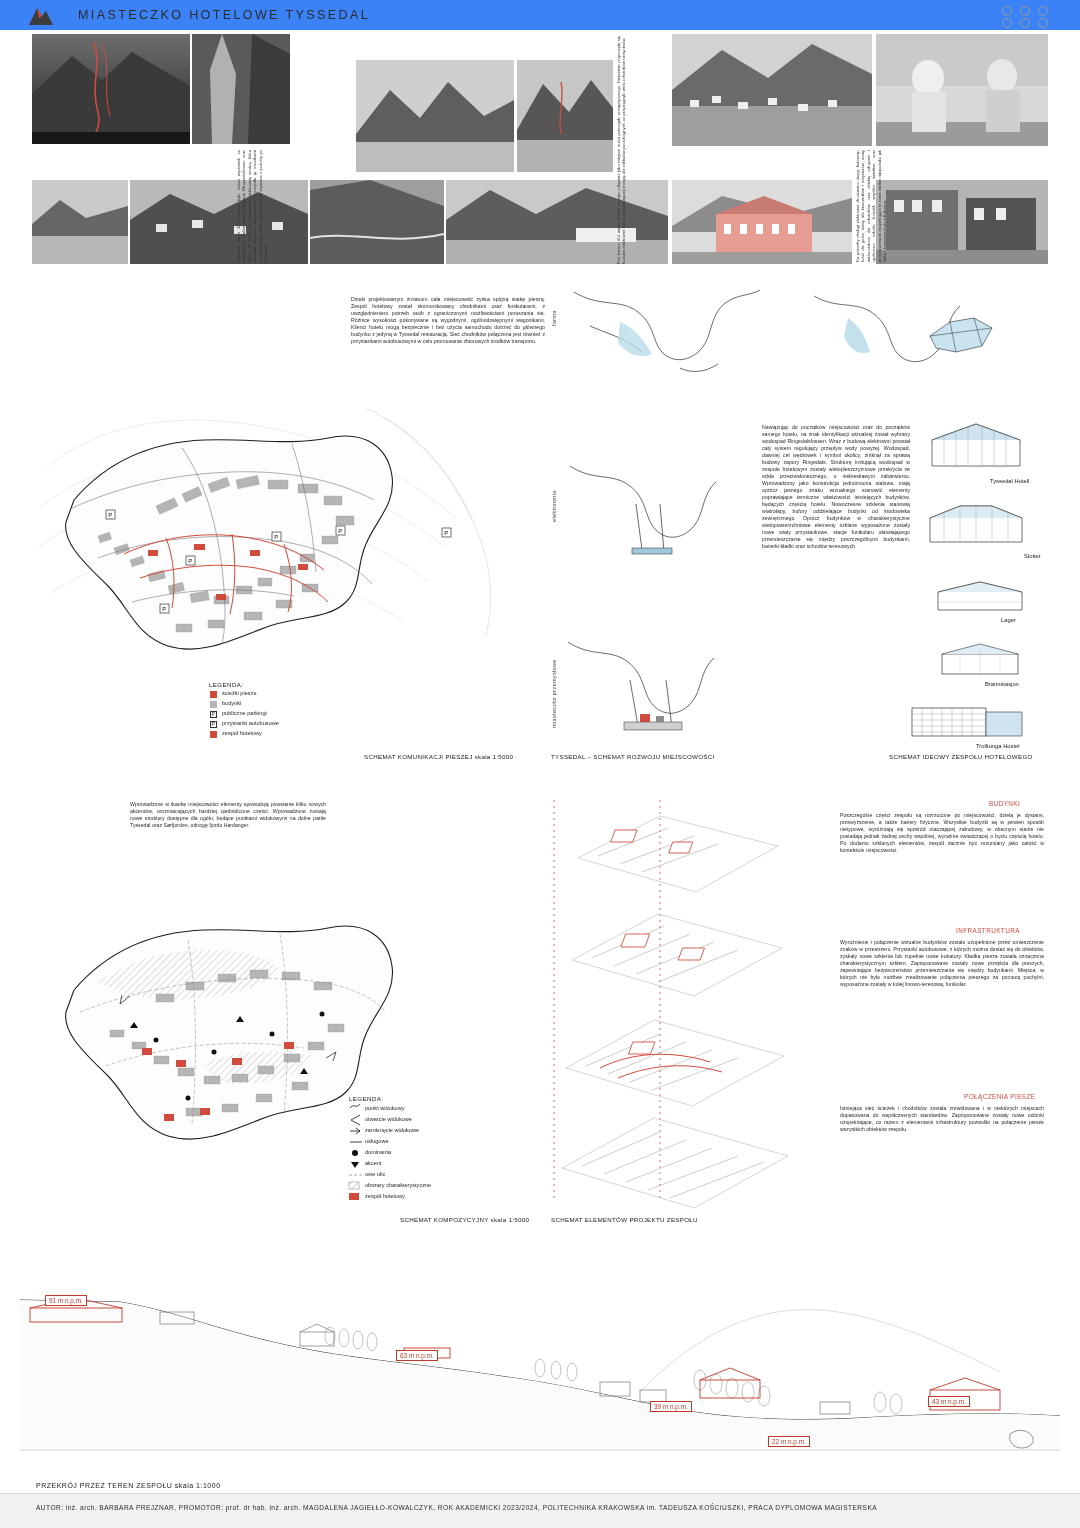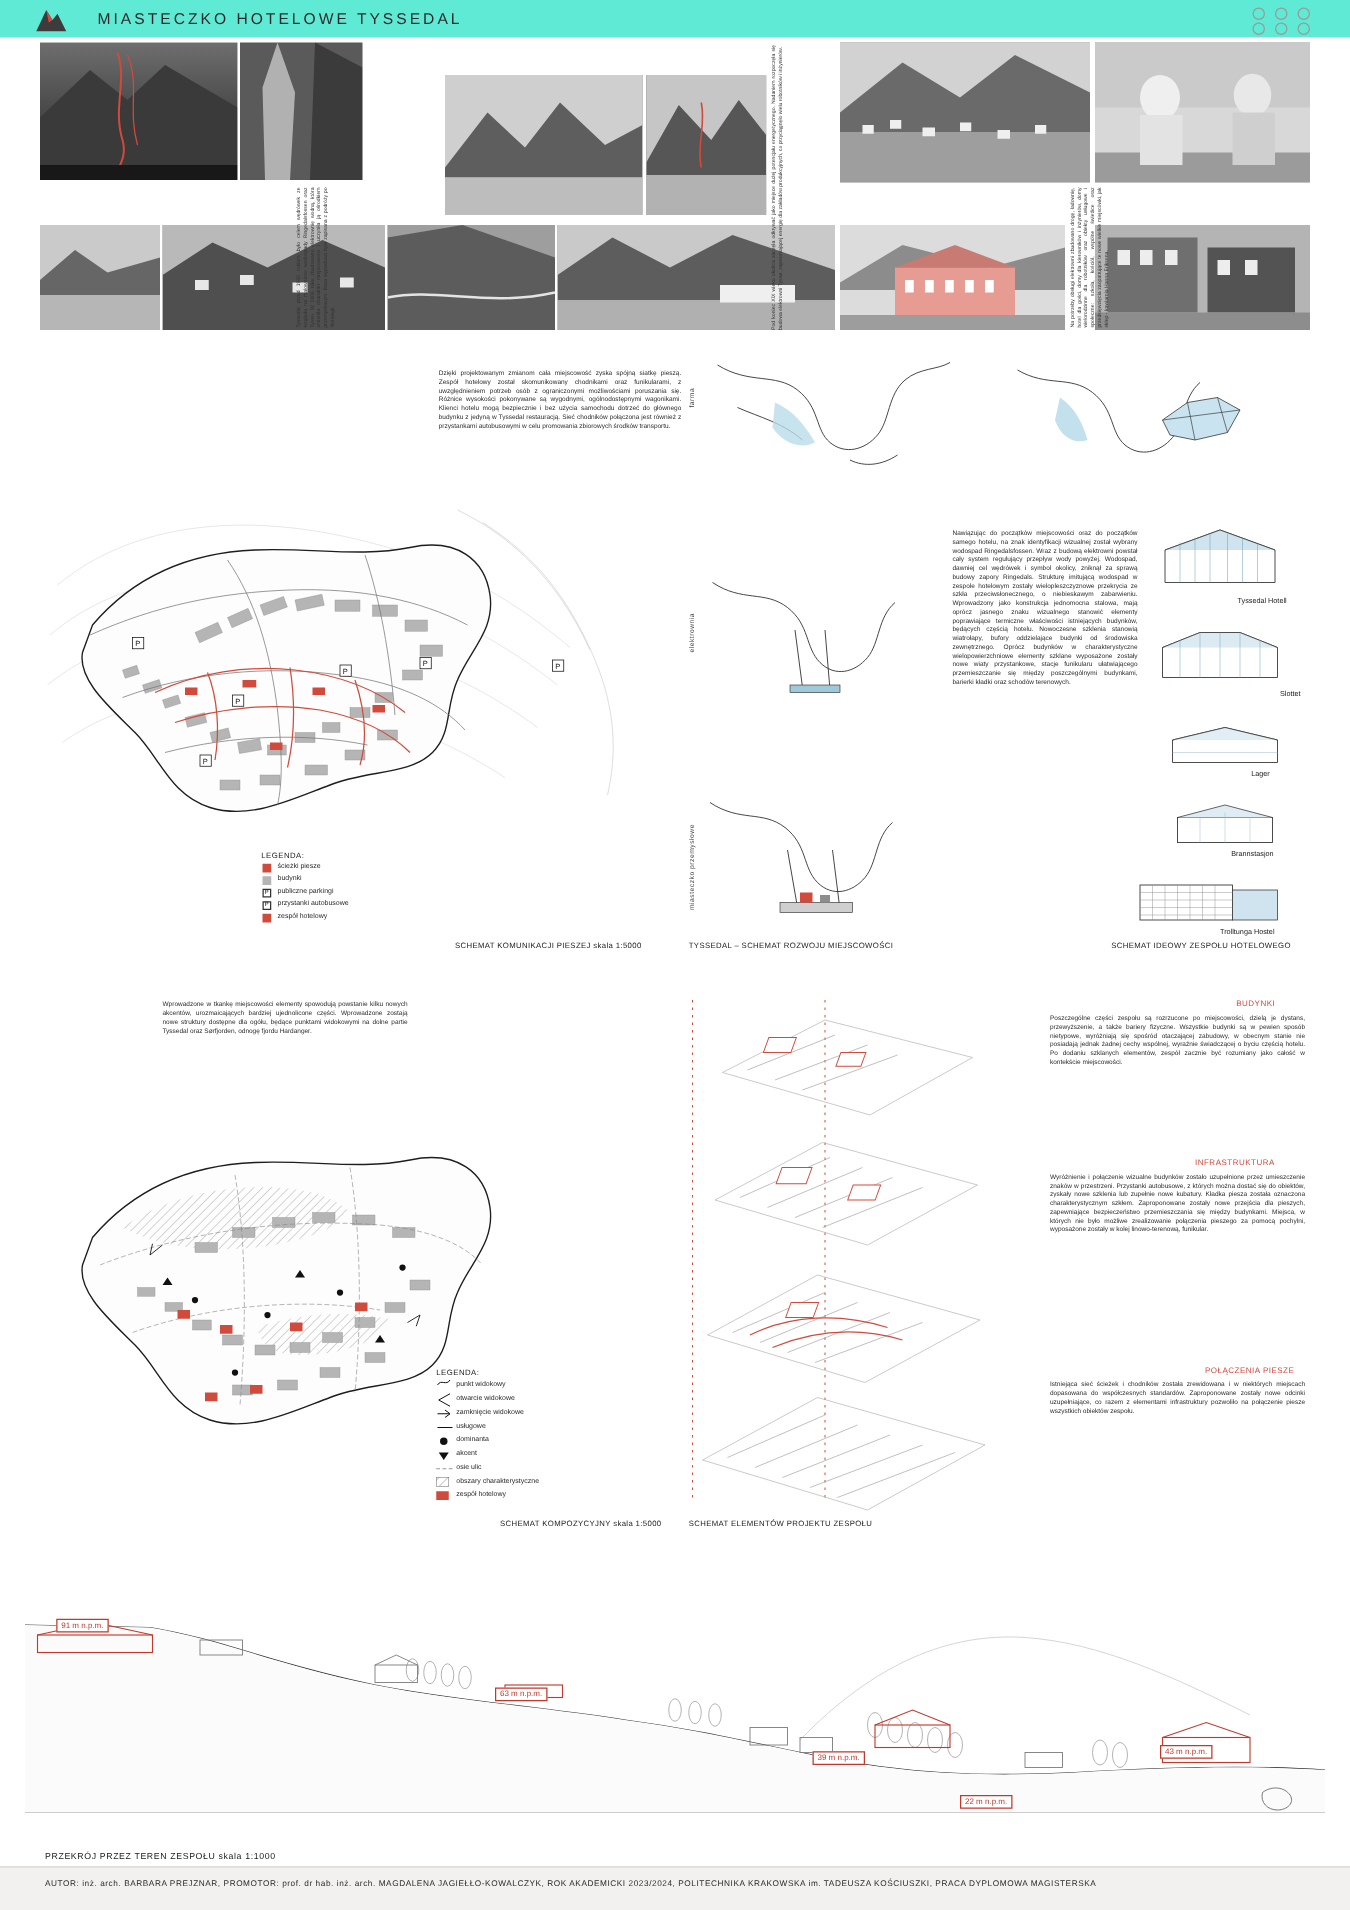--- a/index.html
+++ b/index.html
@@ -4,21 +4,21 @@
 <style>
   html,body{margin:0;padding:0;}
   body{
     width:1080px;height:1528px;background:#ffffff;
     font-family:"Liberation Sans",sans-serif;color:#1a1a1a;
     position:relative;overflow:hidden;
   }
   .board{position:absolute;inset:0;}
 
   
-  .header{position:absolute;left:0;top:0;width:1080px;height:30px;background:#5eead4;border-bottom:1px solid #cfcfcf;}
+  .header{position:absolute;left:0;top:0;width:1080px;height:30px;background:#3b82f6;border-bottom:1px solid #cfcfcf;}
   .hdr-logo{position:absolute;left:28px;top:4px;width:26px;height:22px;}
   .hdr-title{position:absolute;left:78px;top:8px;font-size:12.5px;letter-spacing:2.4px;color:#2b2b2b;}
   .dots{position:absolute;right:22px;top:5px;width:60px;height:20px;}
   .dots i{display:block;float:left;width:8px;height:8px;border:1px solid #9a9a9a;border-radius:50%;margin:1px 4px;}
 
   
   .photos{position:absolute;left:0;top:30px;width:1080px;height:238px;background:#ffffff;}
   .ph{position:absolute;overflow:hidden;background:#8d8d8d;}
   .ph .g{position:absolute;inset:0;}
   .vtext{position:absolute;writing-mode:vertical-rl;transform:rotate(180deg);font-size:4.1px;line-height:5.4px;color:#333;text-align:justify;}

